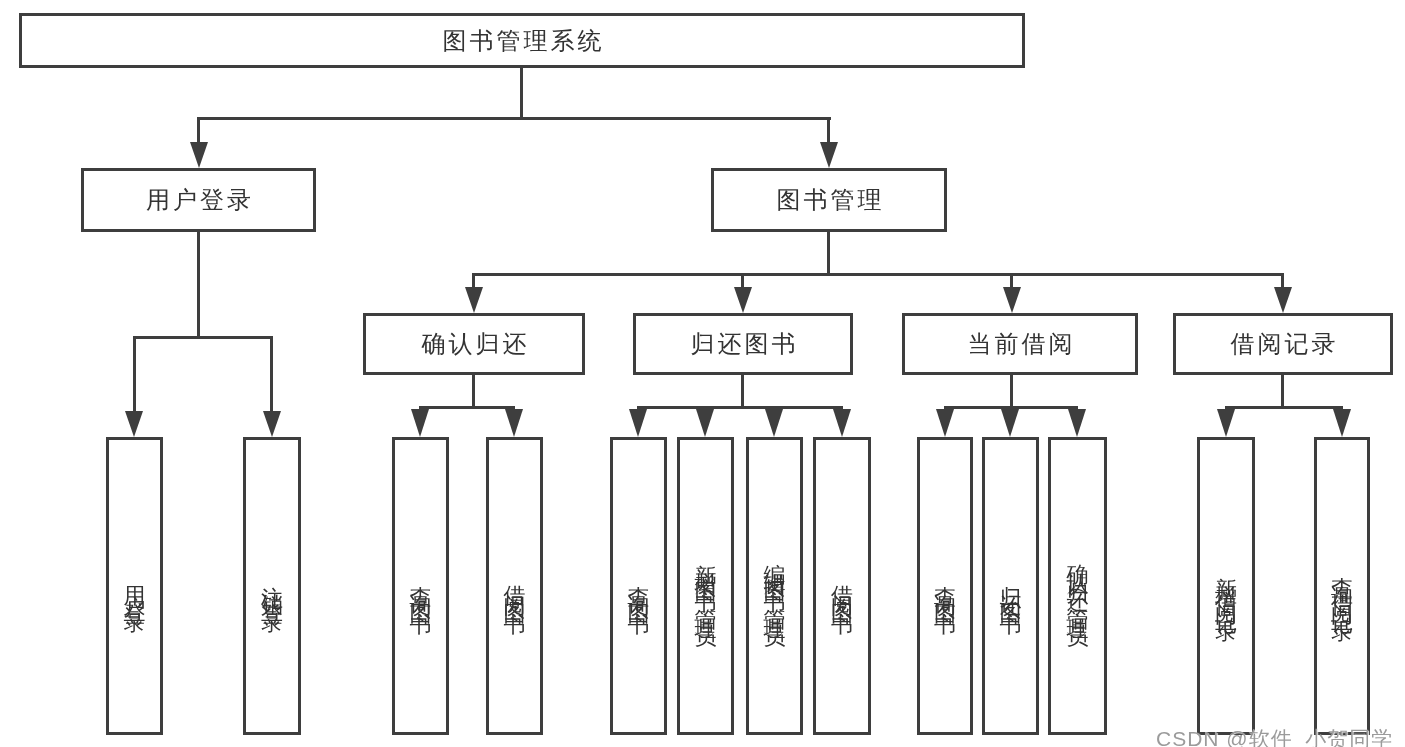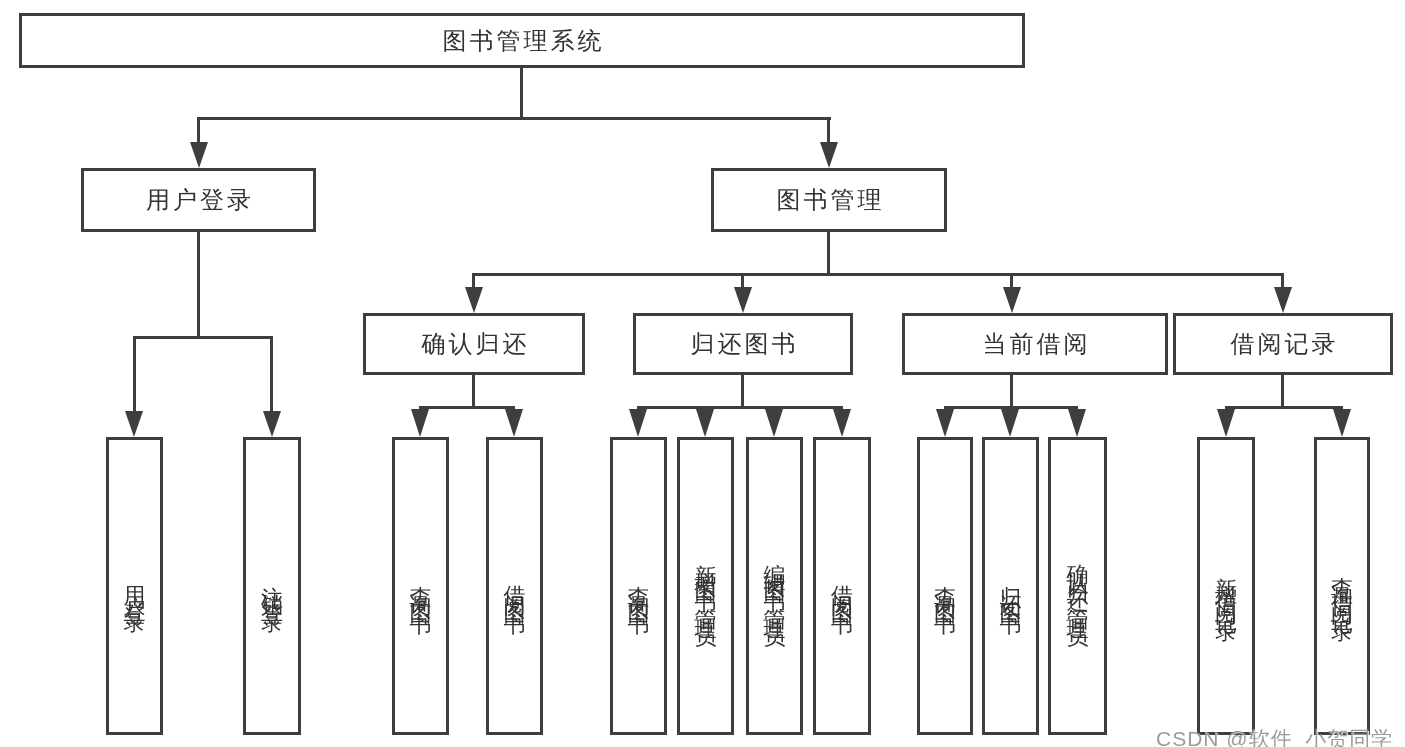--- a/index.html
+++ b/index.html
@@ -48,21 +48,21 @@
   <div class="box" style="left:711px;top:168px;width:236px;height:64px;">
     <span class="hlabel">图书管理</span>
   </div>
 
   <div class="box" style="left:363px;top:313px;width:222px;height:62px;">
     <span class="hlabel">确认归还</span>
   </div>
   <div class="box" style="left:633px;top:313px;width:220px;height:62px;">
     <span class="hlabel">归还图书</span>
   </div>
-  <div class="box" style="left:902px;top:313px;width:266px;height:62px;">
+  <div class="box" style="left:902px;top:313px;width:236px;height:62px;">
     <span class="hlabel">当前借阅</span>
   </div>
   <div class="box" style="left:1173px;top:313px;width:220px;height:62px;">
     <span class="hlabel">借阅记录</span>
   </div>
 
   <div class="box" style="left:106px;top:437px;width:57px;height:298px;">
     <span class="vlabel">用户登录</span>
   </div>
   <div class="box" style="left:243px;top:437px;width:58px;height:298px;">

